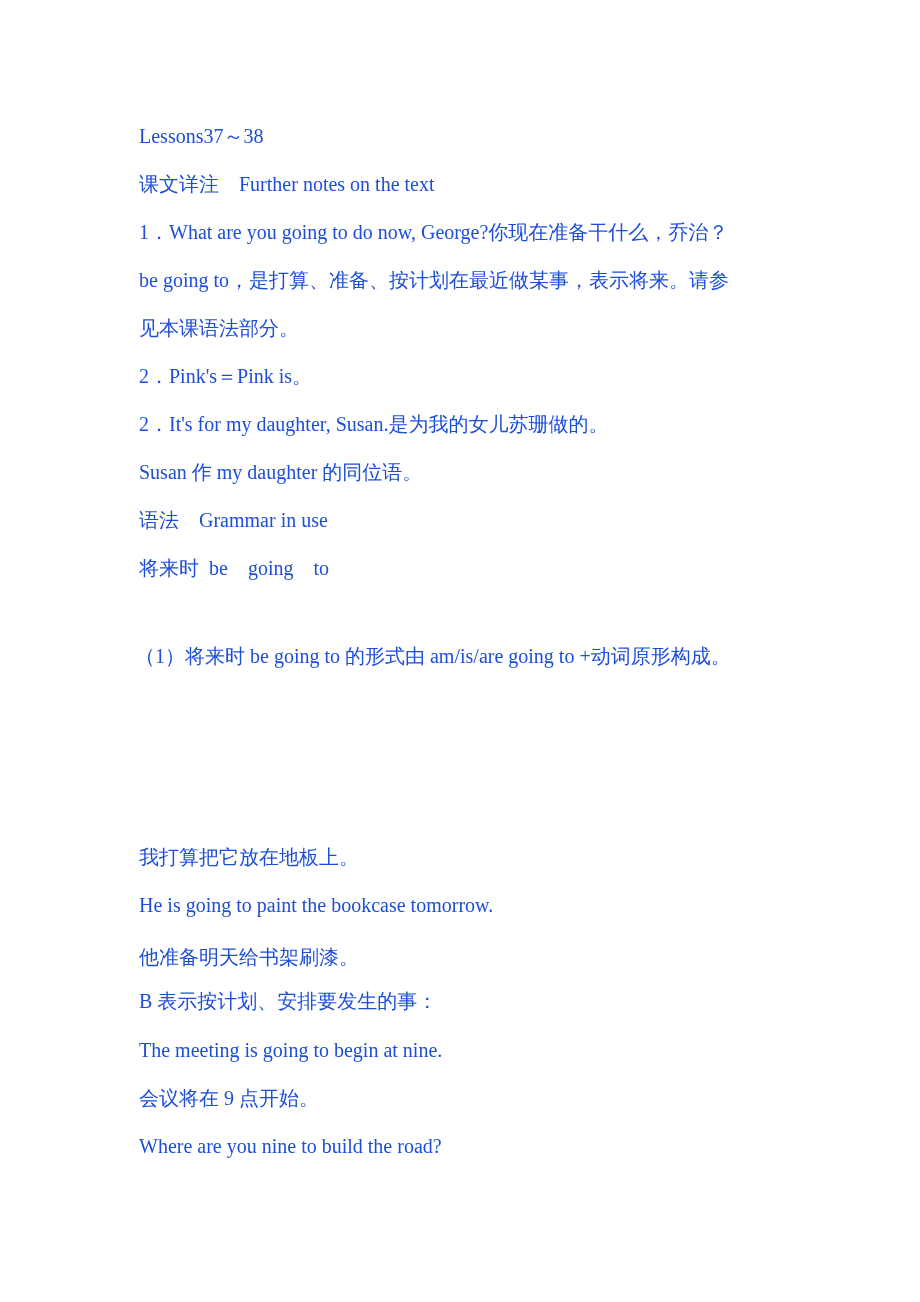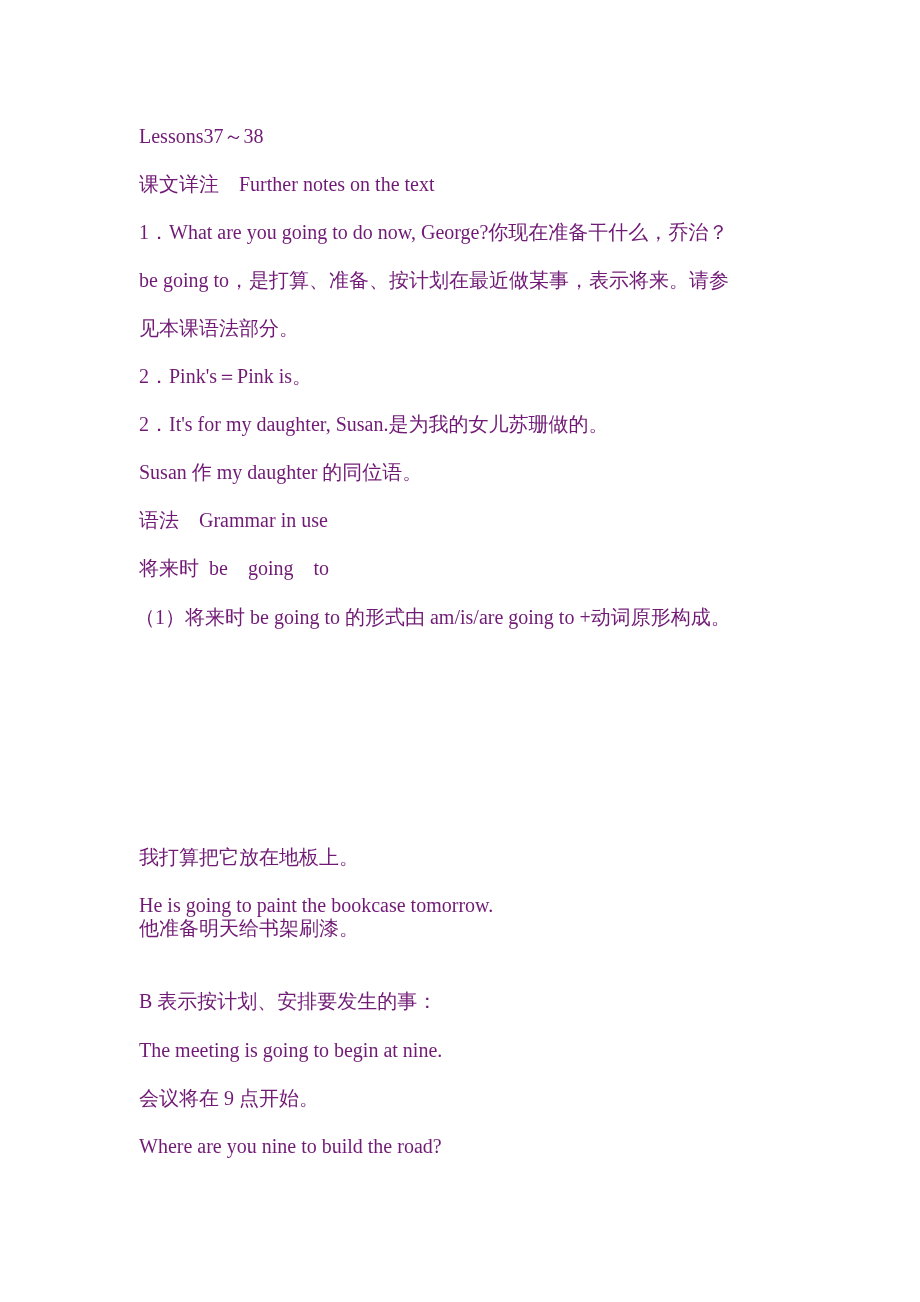--- a/index.html
+++ b/index.html
@@ -22,39 +22,39 @@
       width: 920px;
       height: 1302px;
       background: #ffffff;
     }
     .line {
       position: absolute;
       left: 139px;
       font-size: 20px;
       line-height: 24px;
       white-space: pre;
-      color: #701a75;
+      color: #1d4ed8;
     }
-    .indent-paren { left: 135px; }
+    .indent-paren { left: 135px; margin-top: 39px; }
   </style>
 </head>
 <body>
 
 <div class="page">
   <div class="line" style="top:124px">Lessons37～38</div>
   <div class="line" style="top:172px">课文详注　Further notes on the text</div>
   <div class="line" style="top:220px">1．What are you going to do now, George?你现在准备干什么，乔治？</div>
   <div class="line" style="top:268px">be going to，是打算、准备、按计划在最近做某事，表示将来。请参</div>
   <div class="line" style="top:316px">见本课语法部分。</div>
   <div class="line" style="top:364px">2．Pink's＝Pink is。</div>
   <div class="line" style="top:412px">2．It's for my daughter, Susan.是为我的女儿苏珊做的。</div>
   <div class="line" style="top:460px">Susan 作 my daughter 的同位语。</div>
   <div class="line" style="top:508px">语法　Grammar in use</div>
   <div class="line" style="top:556px">将来时  be    going    to</div>
   <div class="line indent-paren" style="top:605px">（1）将来时 be going to 的形式由 am/is/are going to +动词原形构成。</div>
   <div class="line" style="top:845px">我打算把它放在地板上。</div>
   <div class="line" style="top:893px">He is going to paint the bookcase tomorrow.</div>
-  <div class="line" style="top:916px">他准备明天给书架刷漆。</div>
+  <div class="line" style="top:945px">他准备明天给书架刷漆。</div>
   <div class="line" style="top:989px">B 表示按计划、安排要发生的事：</div>
   <div class="line" style="top:1038px">The meeting is going to begin at nine.</div>
   <div class="line" style="top:1086px">会议将在 9 点开始。</div>
   <div class="line" style="top:1134px">Where are you nine to build the road?</div>
 </div>
 
 </body></html>

